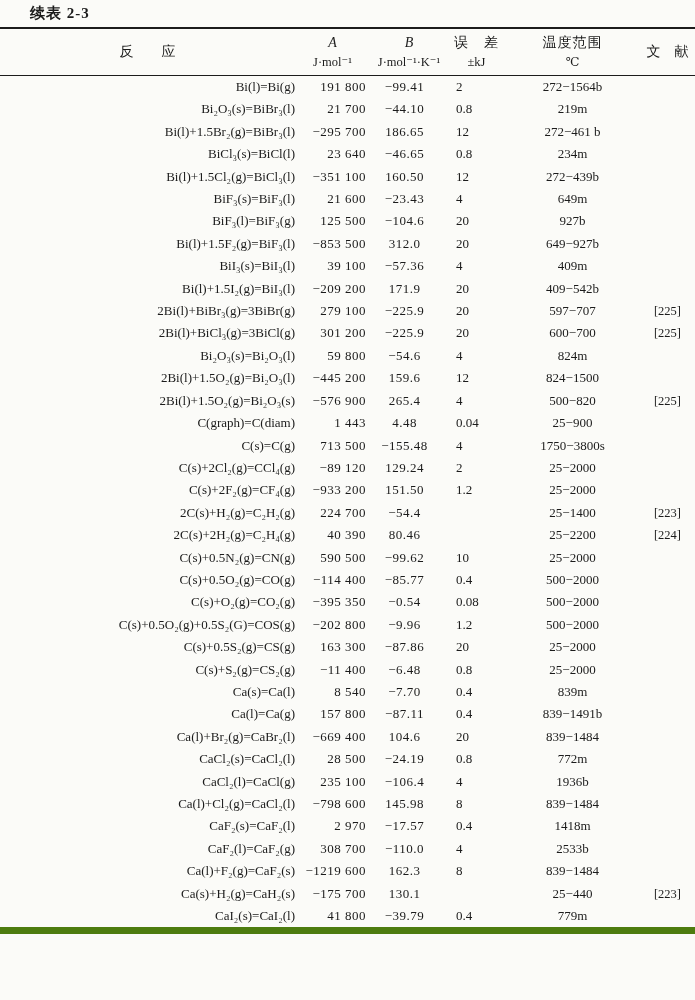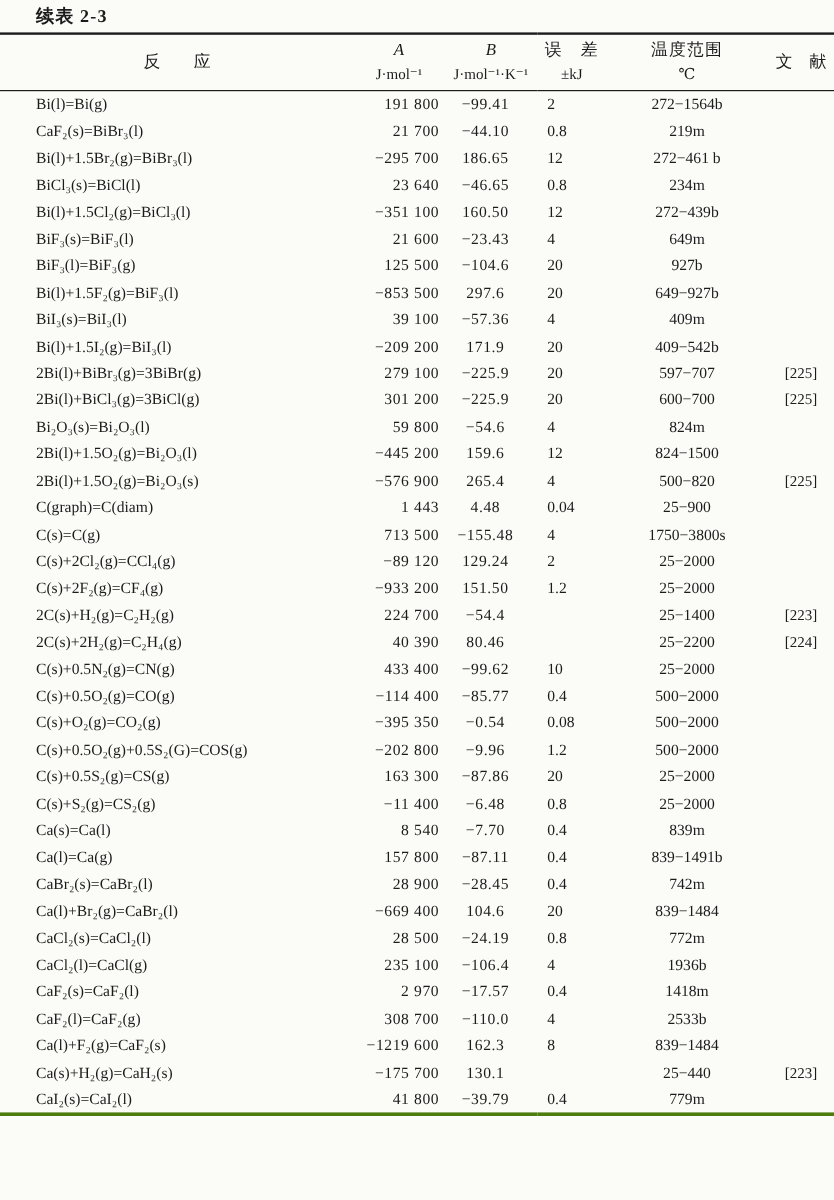--- a/index.html
+++ b/index.html
@@ -7,40 +7,40 @@
     background:#fbfbf8;color:#1b1b1b;
     font-family:"Liberation Serif","DejaVu Serif","DejaVu Sans",serif;
   }
   .page{width:695px;height:1000px;position:relative;}
   .title{
     box-sizing:border-box;height:27px;padding:4px 0 0 30px;
     font-weight:bold;font-size:15px;letter-spacing:1px;
   }
   table.datatable{
     width:695px;border-collapse:collapse;table-layout:fixed;
-    border-bottom:3px solid #4d7c0f;
+    border-bottom:7px solid #4d7c0f;
   }
   col.c-rx{width:295px}col.c-a{width:75px}col.c-b{width:78px}
   col.c-err{width:57px}col.c-temp{width:135px}col.c-ref{width:55px}
   thead tr{
     border-top:2px solid #1c1c1c;border-bottom:1.5px solid #1c1c1c;
   }
   thead th{
     font-weight:normal;vertical-align:middle;padding:2px 0;height:42px;
     font-size:13.5px;
   }
   th .sym{font-style:italic;font-size:14px;line-height:20px;text-align:center;}
   th .sym.zh{font-style:normal;letter-spacing:1px;}
   th .unit{font-style:normal;font-size:12.5px;line-height:18px;text-align:center;}
   th.c-rx,th.c-ref{text-align:center;font-size:14px;}
   tbody td{
     height:22.4px;padding:0;font-size:13px;line-height:22.4px;
     white-space:nowrap;overflow:hidden;
   }
-  td.c-rx{text-align:left;padding-left:30px;}
+  td.c-rx{text-align:right;padding-left:30px;}
   td.c-a{text-align:right;padding-right:4px;letter-spacing:0.5px;}
   td.c-b{text-align:center;padding-right:9px;letter-spacing:0.5px;}
   td.c-err{text-align:left;padding-left:8px;}
   td.c-temp{text-align:center;}
   td.c-ref{text-align:center;font-size:12.5px;}
 </style>
 </head>
 <body>
 
 <div class="page">
@@ -84,21 +84,21 @@
     <tbody id="tbody">
         <tr>
           <td class="c-rx">Bi(l)=Bi(g)</td>
           <td class="c-a">191 800</td>
           <td class="c-b">−99.41</td>
           <td class="c-err">2</td>
           <td class="c-temp">272−1564b</td>
           <td class="c-ref"></td>
         </tr>
         <tr>
-          <td class="c-rx">CaF₂(s)=BiBr₃(l)</td>
+          <td class="c-rx">Bi₂O₃(s)=BiBr₃(l)</td>
           <td class="c-a">21 700</td>
           <td class="c-b">−44.10</td>
           <td class="c-err">0.8</td>
           <td class="c-temp">219m</td>
           <td class="c-ref"></td>
         </tr>
         <tr>
           <td class="c-rx">Bi(l)+1.5Br₂(g)=BiBr₃(l)</td>
           <td class="c-a">−295 700</td>
           <td class="c-b">186.65</td>
@@ -134,21 +134,21 @@
           <td class="c-rx">BiF₃(l)=BiF₃(g)</td>
           <td class="c-a">125 500</td>
           <td class="c-b">−104.6</td>
           <td class="c-err">20</td>
           <td class="c-temp">927b</td>
           <td class="c-ref"></td>
         </tr>
         <tr>
           <td class="c-rx">Bi(l)+1.5F₂(g)=BiF₃(l)</td>
           <td class="c-a">−853 500</td>
-          <td class="c-b">297.6</td>
+          <td class="c-b">312.0</td>
           <td class="c-err">20</td>
           <td class="c-temp">649−927b</td>
           <td class="c-ref"></td>
         </tr>
         <tr>
           <td class="c-rx">BiI₃(s)=BiI₃(l)</td>
           <td class="c-a">39 100</td>
           <td class="c-b">−57.36</td>
           <td class="c-err">4</td>
           <td class="c-temp">409m</td>
@@ -245,21 +245,21 @@
         <tr>
           <td class="c-rx">2C(s)+2H₂(g)=C₂H₄(g)</td>
           <td class="c-a">40 390</td>
           <td class="c-b">80.46</td>
           <td class="c-err"></td>
           <td class="c-temp">25−2200</td>
           <td class="c-ref">[224]</td>
         </tr>
         <tr>
           <td class="c-rx">C(s)+0.5N₂(g)=CN(g)</td>
-          <td class="c-a">433 400</td>
+          <td class="c-a">590 500</td>
           <td class="c-b">−99.62</td>
           <td class="c-err">10</td>
           <td class="c-temp">25−2000</td>
           <td class="c-ref"></td>
         </tr>
         <tr>
           <td class="c-rx">C(s)+0.5O₂(g)=CO(g)</td>
           <td class="c-a">−114 400</td>
           <td class="c-b">−85.77</td>
           <td class="c-err">0.4</td>
@@ -308,28 +308,20 @@
         </tr>
         <tr>
           <td class="c-rx">Ca(l)=Ca(g)</td>
           <td class="c-a">157 800</td>
           <td class="c-b">−87.11</td>
           <td class="c-err">0.4</td>
           <td class="c-temp">839−1491b</td>
           <td class="c-ref"></td>
         </tr>
         <tr>
-          <td class="c-rx">CaBr₂(s)=CaBr₂(l)</td>
-          <td class="c-a">28 900</td>
-          <td class="c-b">−28.45</td>
-          <td class="c-err">0.4</td>
-          <td class="c-temp">742m</td>
-          <td class="c-ref"></td>
-        </tr>
-        <tr>
           <td class="c-rx">Ca(l)+Br₂(g)=CaBr₂(l)</td>
           <td class="c-a">−669 400</td>
           <td class="c-b">104.6</td>
           <td class="c-err">20</td>
           <td class="c-temp">839−1484</td>
           <td class="c-ref"></td>
         </tr>
         <tr>
           <td class="c-rx">CaCl₂(s)=CaCl₂(l)</td>
           <td class="c-a">28 500</td>
@@ -337,20 +329,28 @@
           <td class="c-err">0.8</td>
           <td class="c-temp">772m</td>
           <td class="c-ref"></td>
         </tr>
         <tr>
           <td class="c-rx">CaCl₂(l)=CaCl(g)</td>
           <td class="c-a">235 100</td>
           <td class="c-b">−106.4</td>
           <td class="c-err">4</td>
           <td class="c-temp">1936b</td>
+          <td class="c-ref"></td>
+        </tr>
+        <tr>
+          <td class="c-rx">Ca(l)+Cl₂(g)=CaCl₂(l)</td>
+          <td class="c-a">−798 600</td>
+          <td class="c-b">145.98</td>
+          <td class="c-err">8</td>
+          <td class="c-temp">839−1484</td>
           <td class="c-ref"></td>
         </tr>
         <tr>
           <td class="c-rx">CaF₂(s)=CaF₂(l)</td>
           <td class="c-a">2 970</td>
           <td class="c-b">−17.57</td>
           <td class="c-err">0.4</td>
           <td class="c-temp">1418m</td>
           <td class="c-ref"></td>
         </tr>

